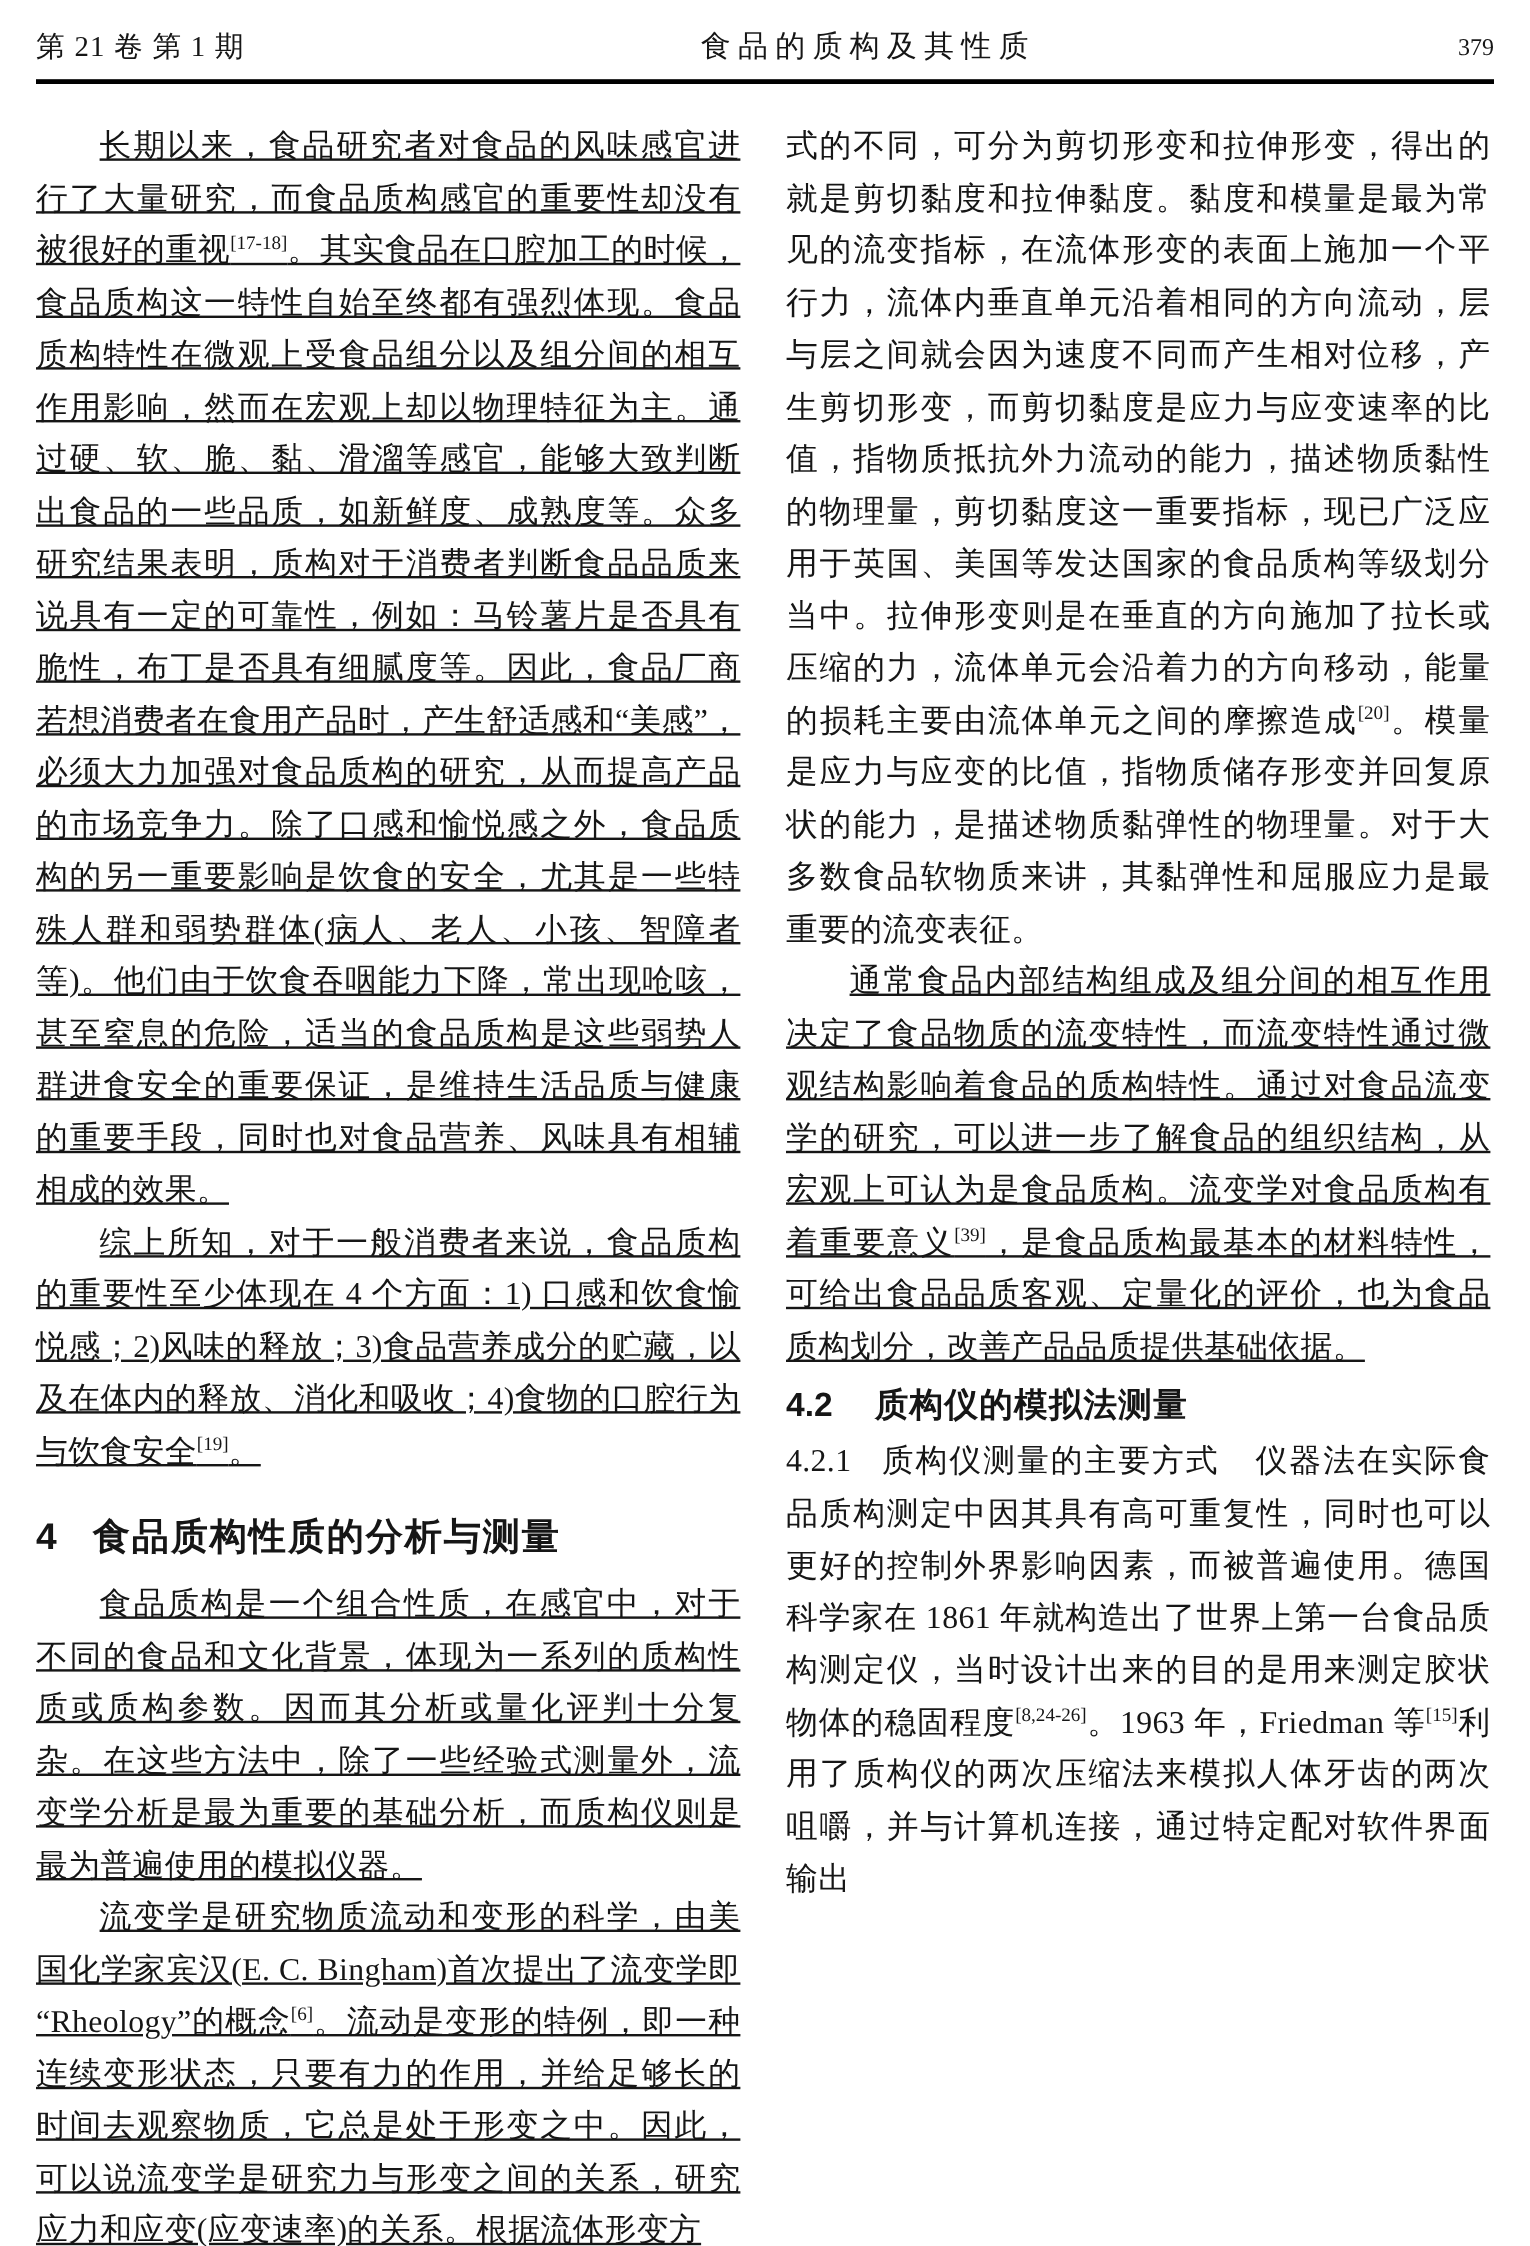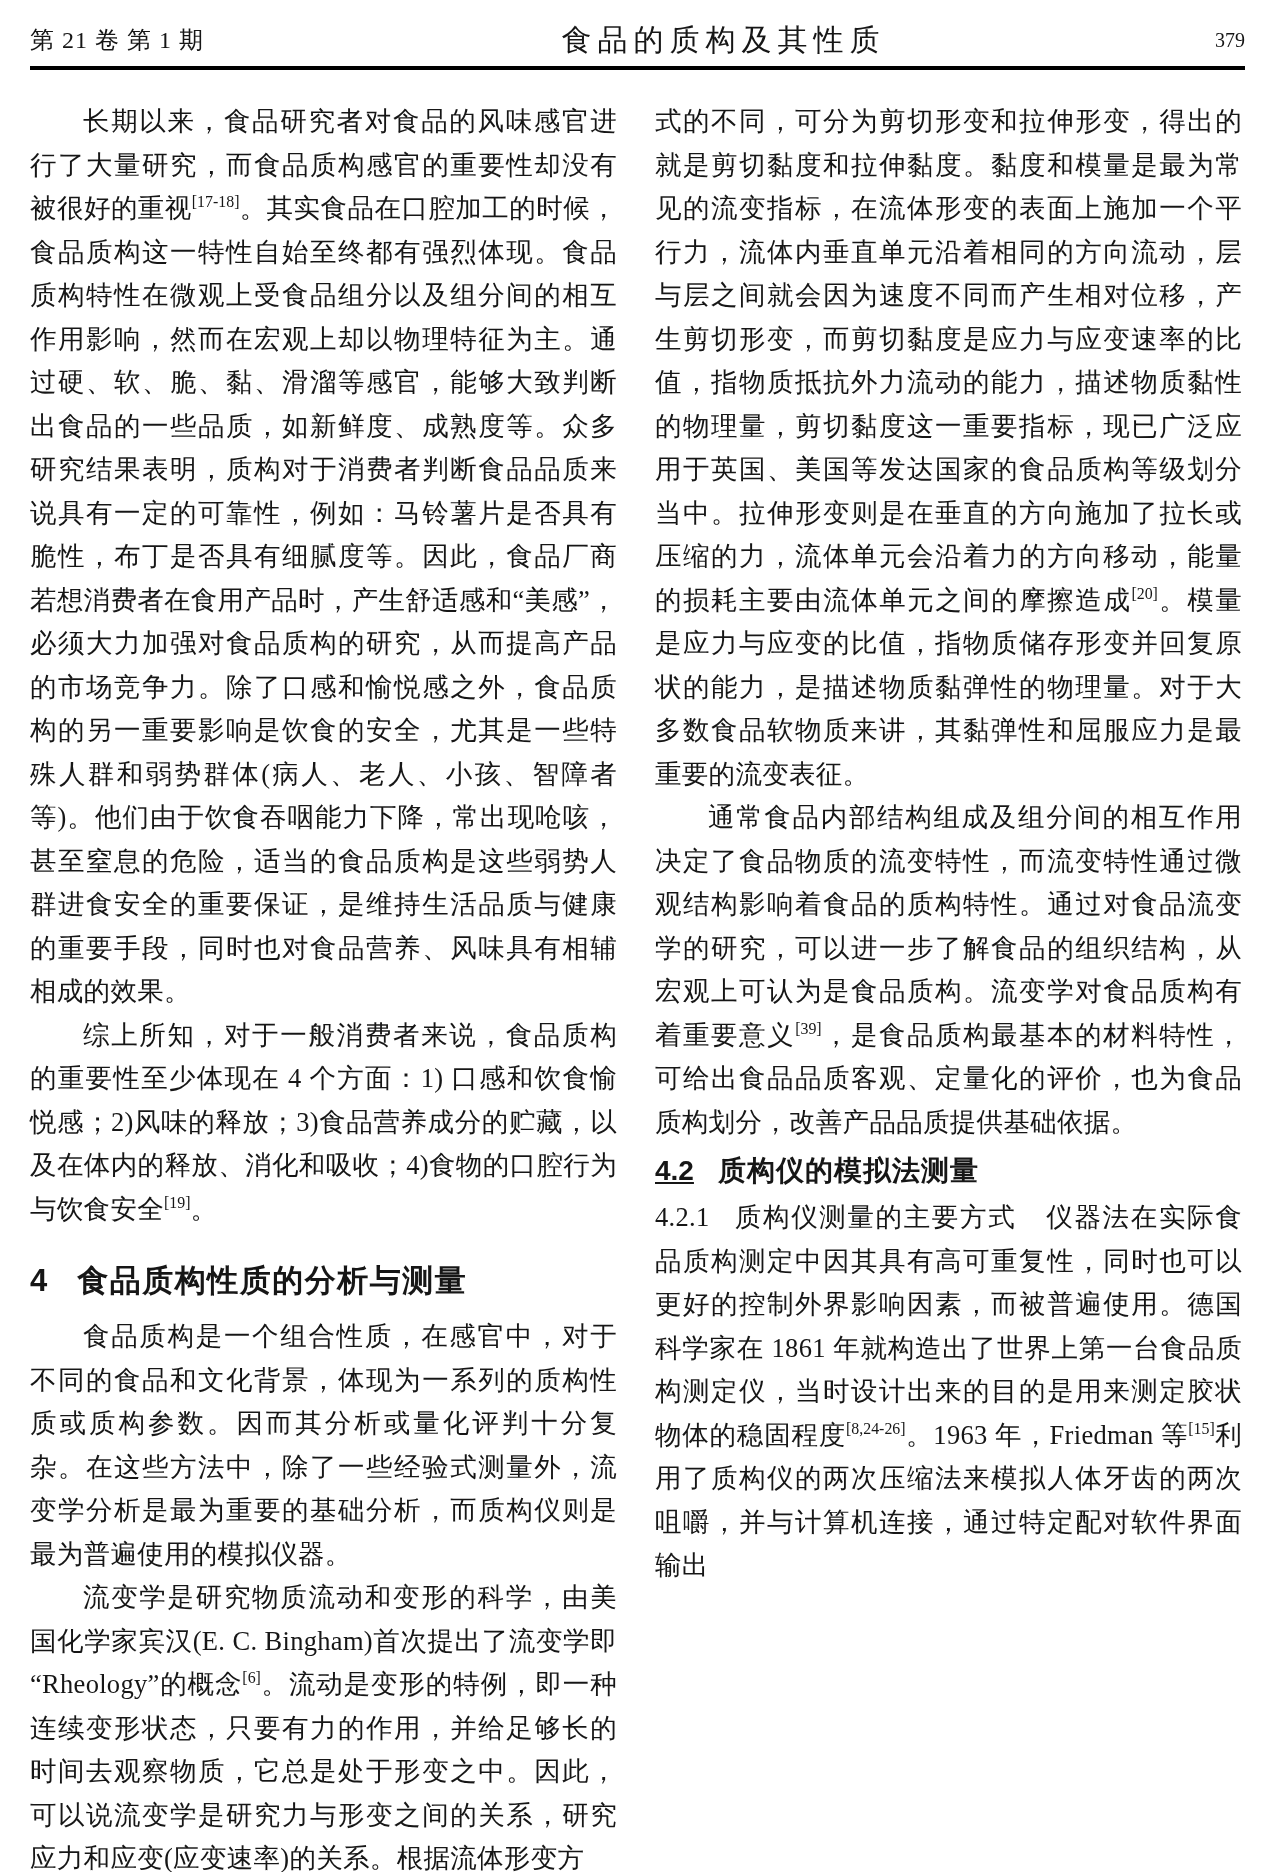--- a/index.html
+++ b/index.html
@@ -9,47 +9,47 @@
     color:#161616;
     -webkit-font-smoothing:antialiased;
   }
   .page{padding:0 30px;box-sizing:border-box;width:1275px;}
   
   .pg-header{
     display:flex;justify-content:space-between;align-items:flex-end;
     padding-top:26px;font-size:24px;line-height:28px;
   }
   .pg-header .vol{letter-spacing:1px;}
-  .pg-header .rtitle{letter-spacing:6px;font-size:30px;transform:translateX(14px);}
+  .pg-header .rtitle{letter-spacing:6px;font-size:25px;transform:translateX(14px);}
   .pg-header .pno{font-size:20px;}
   .header-rule{border:0;border-top:4.5px solid #000;margin:12px 0 0 0;}
   
   .content{display:flex;gap:38px;margin-top:30px;}
   .col{
     width:587px;
     font-size:26.5px;line-height:43.5px;
     text-align:justify;text-justify:inter-ideograph;
     letter-spacing:0.3px;
   }
   .para{margin:0;}
-  .para.indent{text-indent:2em;}
+  .para.indent{text-indent:2em;text-decoration:underline;}
   sup{font-size:0.60em;line-height:0;vertical-align:super;letter-spacing:0;}
   
   .sec1{
     font-family:"Liberation Sans", sans-serif;font-weight:bold;
     font-size:31px;line-height:40px;margin:30px 0 14px 0;
     letter-spacing:1.5px;text-align:left;
   }
   .sec1 .sec-num{margin-right:30px;letter-spacing:0;}
   .sec2{
     font-family:"Liberation Sans", sans-serif;font-weight:bold;
     font-size:28px;line-height:38px;margin:8px 0 6px 0;
     letter-spacing:1px;text-align:left;
   }
-  .sec2 .sec-num{margin-right:24px;letter-spacing:0;text-decoration:underline;}
+  .sec2 .sec-num{margin-right:35px;letter-spacing:0;}
   .runin-num{margin-right:24px;}
   .runin-title{margin-right:30px;}
 </style>
 </head>
 <body>
 
 <div class="page">
   <div class="pg-header">
     <span class="vol">第 21 卷 第 1 期</span>
     <span class="rtitle">食品的质构及其性质</span>

